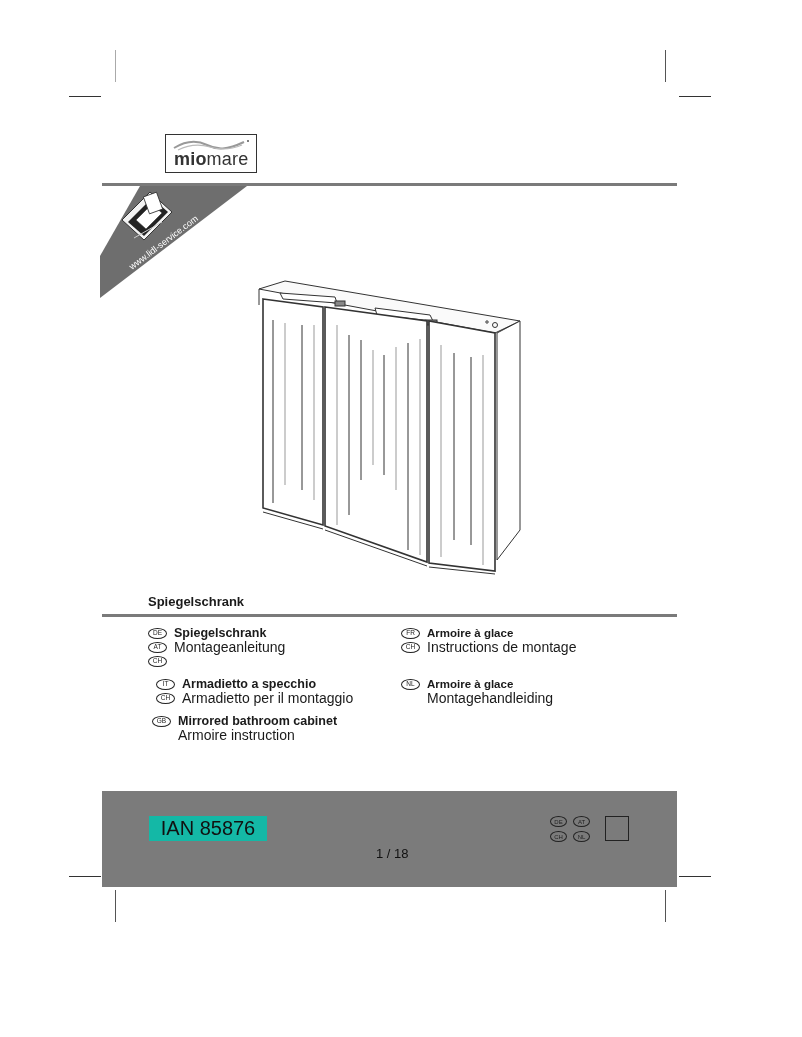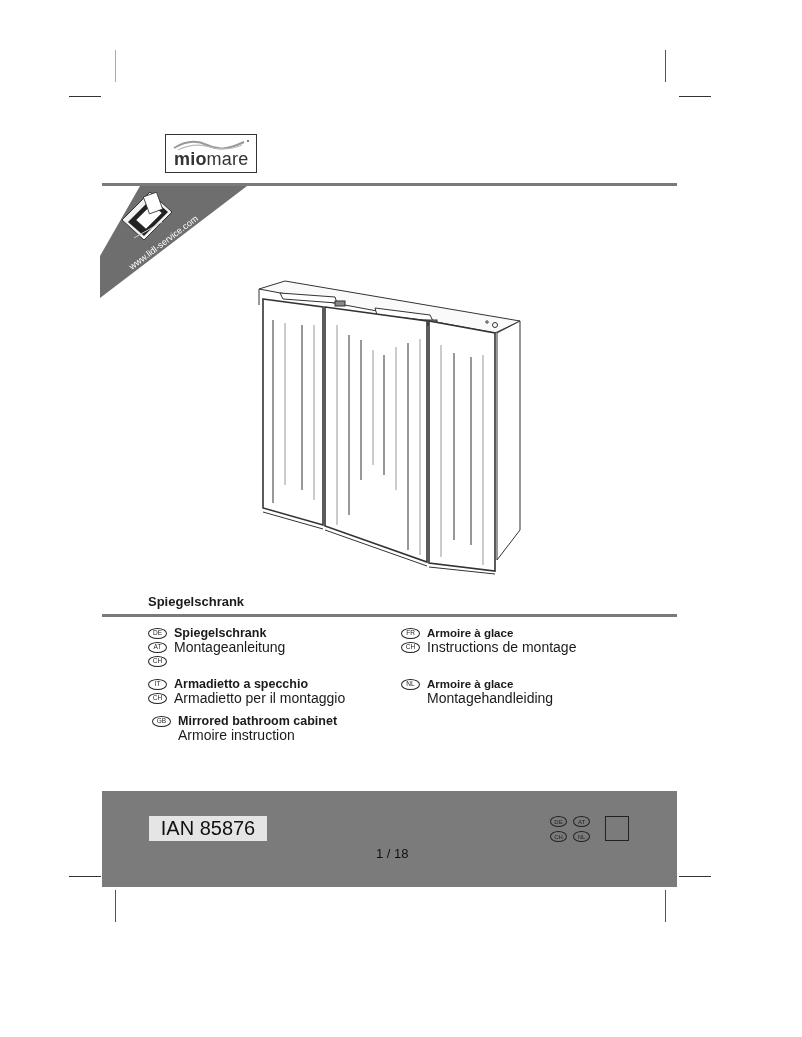--- a/index.html
+++ b/index.html
@@ -30,21 +30,21 @@
   
   .lang-entry { position:absolute; }
   .lang-row { display:flex; align-items:center; height:14px; }
   .badge { display:inline-flex; align-items:center; justify-content:center; width:19px; height:11px; border:1px solid #222; border-radius:50%; font-size:6.5px; line-height:1; box-sizing:border-box; margin-right:7px; color:#222; }
   .badge.empty { border-color:transparent; }
   .lang-title { font-size:12.5px; font-weight:bold; }
   .lang-sub { font-size:14px; }
 
   
   .footer { position:absolute; left:102px; top:791px; width:575px; height:96px; background:#7b7b7b; }
-  .ian { position:absolute; left:149px; top:816px; width:118px; height:25px; background:#e5e5e5; font-size:20px; line-height:25px; text-align:center; color:#111; }
+  .ian { position:absolute; left:149px; top:816px; width:118px; height:25px; background:#14b8a6; font-size:20px; line-height:25px; text-align:center; color:#111; }
   .page-num { position:absolute; left:376px; top:846px; font-size:13px; color:#111; }
   .f-badge { position:absolute; width:17px; height:11px; border:1px solid #222; border-radius:50%; font-size:6px; display:flex; align-items:center; justify-content:center; box-sizing:border-box; color:#222; }
   .f-square { position:absolute; left:605px; top:816px; width:24px; height:25px; border:1px solid #222; box-sizing:border-box; }
 </style>
 </head>
 <body>
 
 <div class="crop-v light" style="left:115px; top:50px; height:32px;"></div>
 <div class="crop-h" style="left:69px; top:96px; width:32px;"></div>
 <div class="crop-v" style="left:665px; top:50px; height:32px;"></div>
@@ -134,21 +134,21 @@
     </div>
   <div class="lang-row" style="height:14px;">
       <span class="badge">AT</span>
       <span class="lang-sub">Montageanleitung</span>
     </div>
   <div class="lang-row" style="height:14px;">
       <span class="badge">CH</span>
     </div>
 </div>
 
-<div class="lang-entry" style="left:148px; top:677px;">
+<div class="lang-entry" style="left:156px; top:677px;">
   <div class="lang-row">
       <span class="badge">IT</span>
       <span class="lang-title">Armadietto a specchio</span>
     </div>
   <div class="lang-row">
       <span class="badge">CH</span>
       <span class="lang-sub">Armadietto per il montaggio</span>
     </div>
 </div>
 

